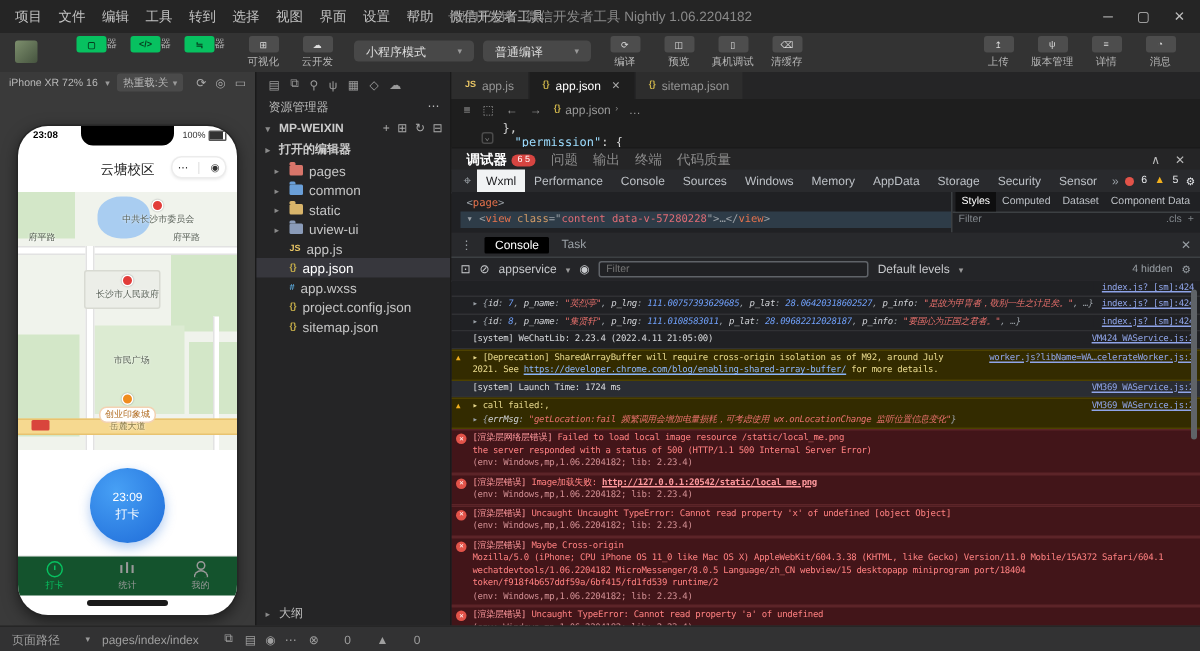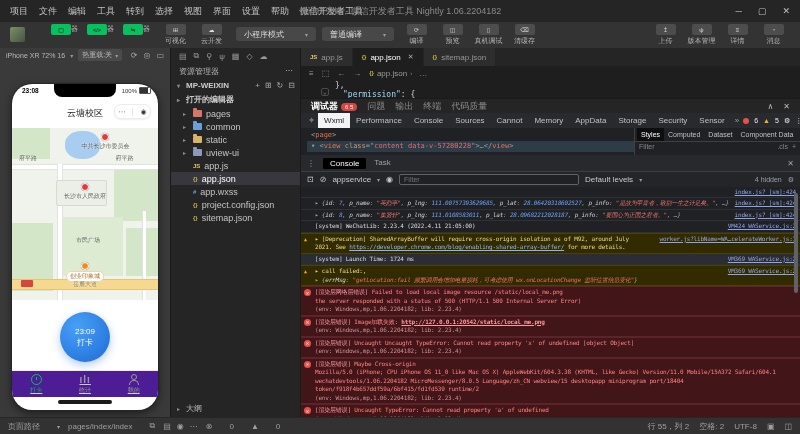--- a/index.html
+++ b/index.html
@@ -63,21 +63,21 @@
              font-size:6px;color:#5a6258;white-space:nowrap;z-index:5;text-shadow:0 0 2px #fff;}
   .map-label.road-label{color:#8a7b4a;}
   .pin{width:6px;height:6px;border-radius:50%;border:1.5px solid #fff;box-shadow:0 0 1px rgba(0,0,0,.4);margin-bottom:1px;}
   .pin.red{background:#e23c39;}
   .pin.orange{background:#f08c1e;}
   .poi-pill .map-text{background:#fff;border:1px solid #f3d2b2;border-radius:5px;padding:0 3px;color:#b06a1e;}
 
   .clock-btn{position:absolute;left:50%;top:228px;transform:translateX(-50%);width:50px;height:50px;border-radius:50%;
              background:radial-gradient(circle at 35% 30%,#47a0f5,#1e6bd8);color:#fff;display:flex;flex-direction:column;
              align-items:center;justify-content:center;font-size:8px;gap:1px;box-shadow:0 3px 8px rgba(30,107,216,.35);z-index:2;}
-  .p-tabbar{position:absolute;left:0;right:0;top:286px;height:26px;border-top:1px solid #f0f0f0;display:flex;background:#4c1d95;text-decoration:underline;}
+  .p-tabbar{position:absolute;left:0;right:0;top:286px;height:26px;border-top:1px solid #f0f0f0;display:flex;background:#14532d;}
   .p-tab{flex:1;text-align:center;font-size:6px;color:#999;padding-top:3px;}
   .p-tab.active{color:#07c160;}
   .tb-ico{width:11px;height:11px;margin:0 auto 1px;position:relative;}
   .ico-clock{border:1.5px solid currentColor;border-radius:50%;box-sizing:border-box;}
   .ico-clock::after{content:"";position:absolute;left:45%;top:18%;width:1.5px;height:36%;background:currentColor;}
   .ico-stats{font-size:10px;font-weight:bold;line-height:11px;letter-spacing:1px;}
   .ico-user::before{content:"";position:absolute;left:50%;top:0;transform:translateX(-50%);width:4px;height:4px;
                     border:1px solid currentColor;border-radius:50%;}
   .ico-user::after{content:"";position:absolute;left:50%;bottom:0;transform:translateX(-50%);width:8px;height:4px;
                    border:1px solid currentColor;border-bottom:none;border-radius:5px 5px 0 0;}
@@ -524,21 +524,21 @@
         </span>
       </div>
 
     <div class="devtabs">
       <span class="inspect-ico">⌖</span>
       <span id="dev-tabs" style="display:flex">
           <span class="devtab active">Wxml</span>
           <span class="devtab">Performance</span>
           <span class="devtab">Console</span>
           <span class="devtab">Sources</span>
-          <span class="devtab">Cannot</span>
+          <span class="devtab">Windows</span>
           <span class="devtab">Memory</span>
           <span class="devtab">AppData</span>
           <span class="devtab">Storage</span>
           <span class="devtab">Security</span>
           <span class="devtab">Sensor</span>
         </span>
       <span class="dev-overflow">»</span>
       <span class="dev-right">
         <span class="err-dot"></span>
         <span>6</span>
@@ -676,22 +676,15 @@
         <span>▤</span>
         <span>◉</span>
         <span>⋯</span>
       </span>
     <span class="sb-group">
       <span>⊗</span>
       <span>0</span>
       <span>▲</span>
       <span>0</span>
     </span>
-    <span class="sb-right" id="sb-right">
-        <span>行 55，列 2</span>
-        <span>空格: 2</span>
-        <span>UTF-8</span>
-        <span>▣</span>
-        <span>◫</span>
-      </span>
   </div>
 
 </div>
 
 </body></html>

